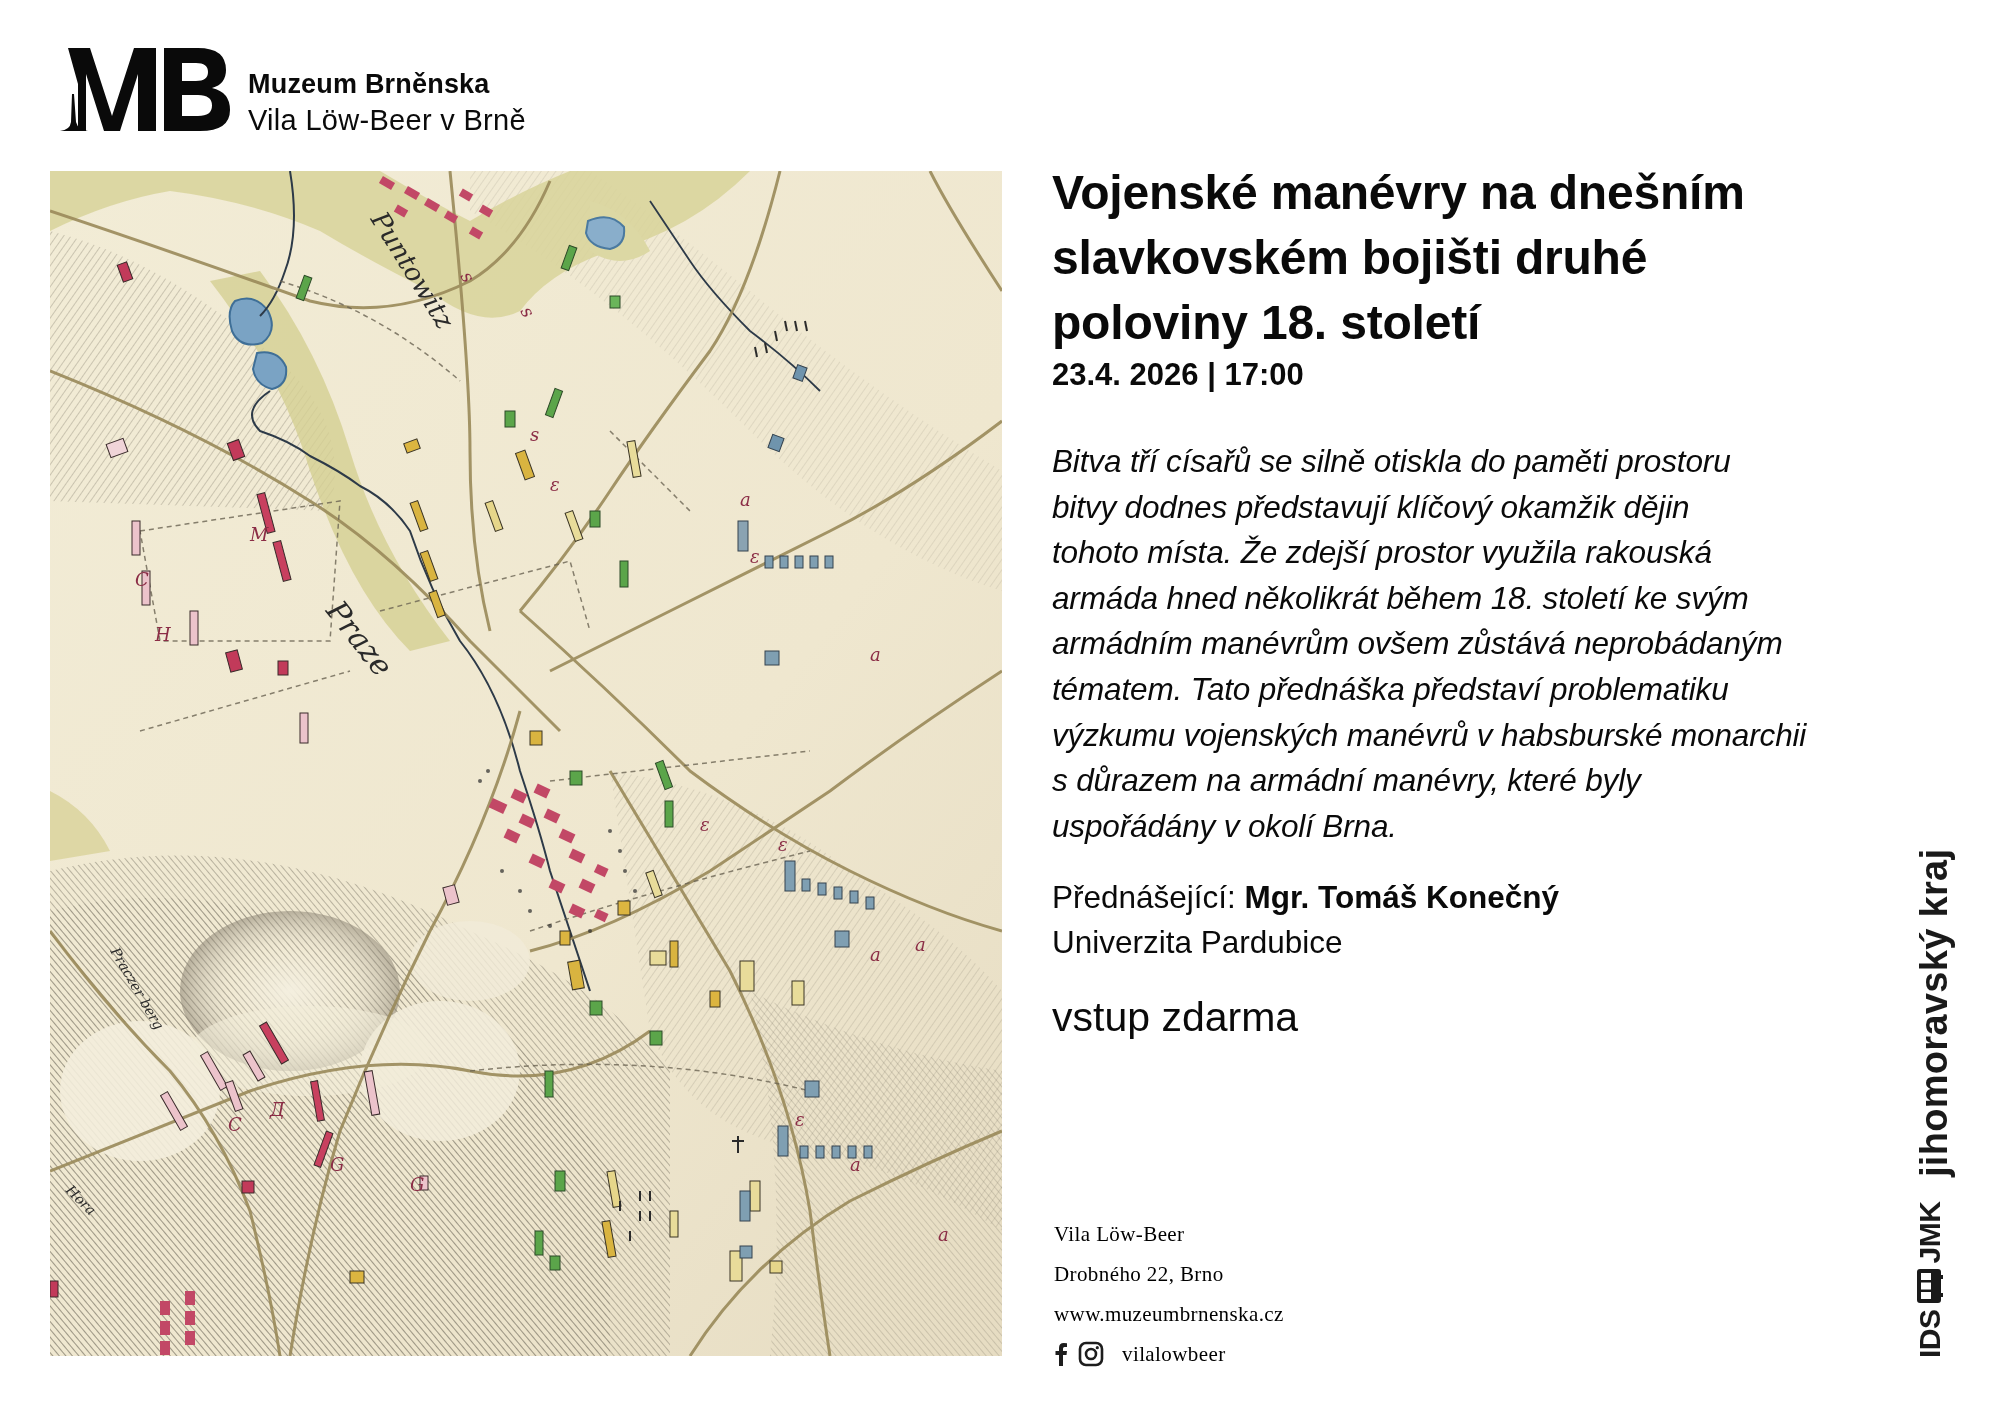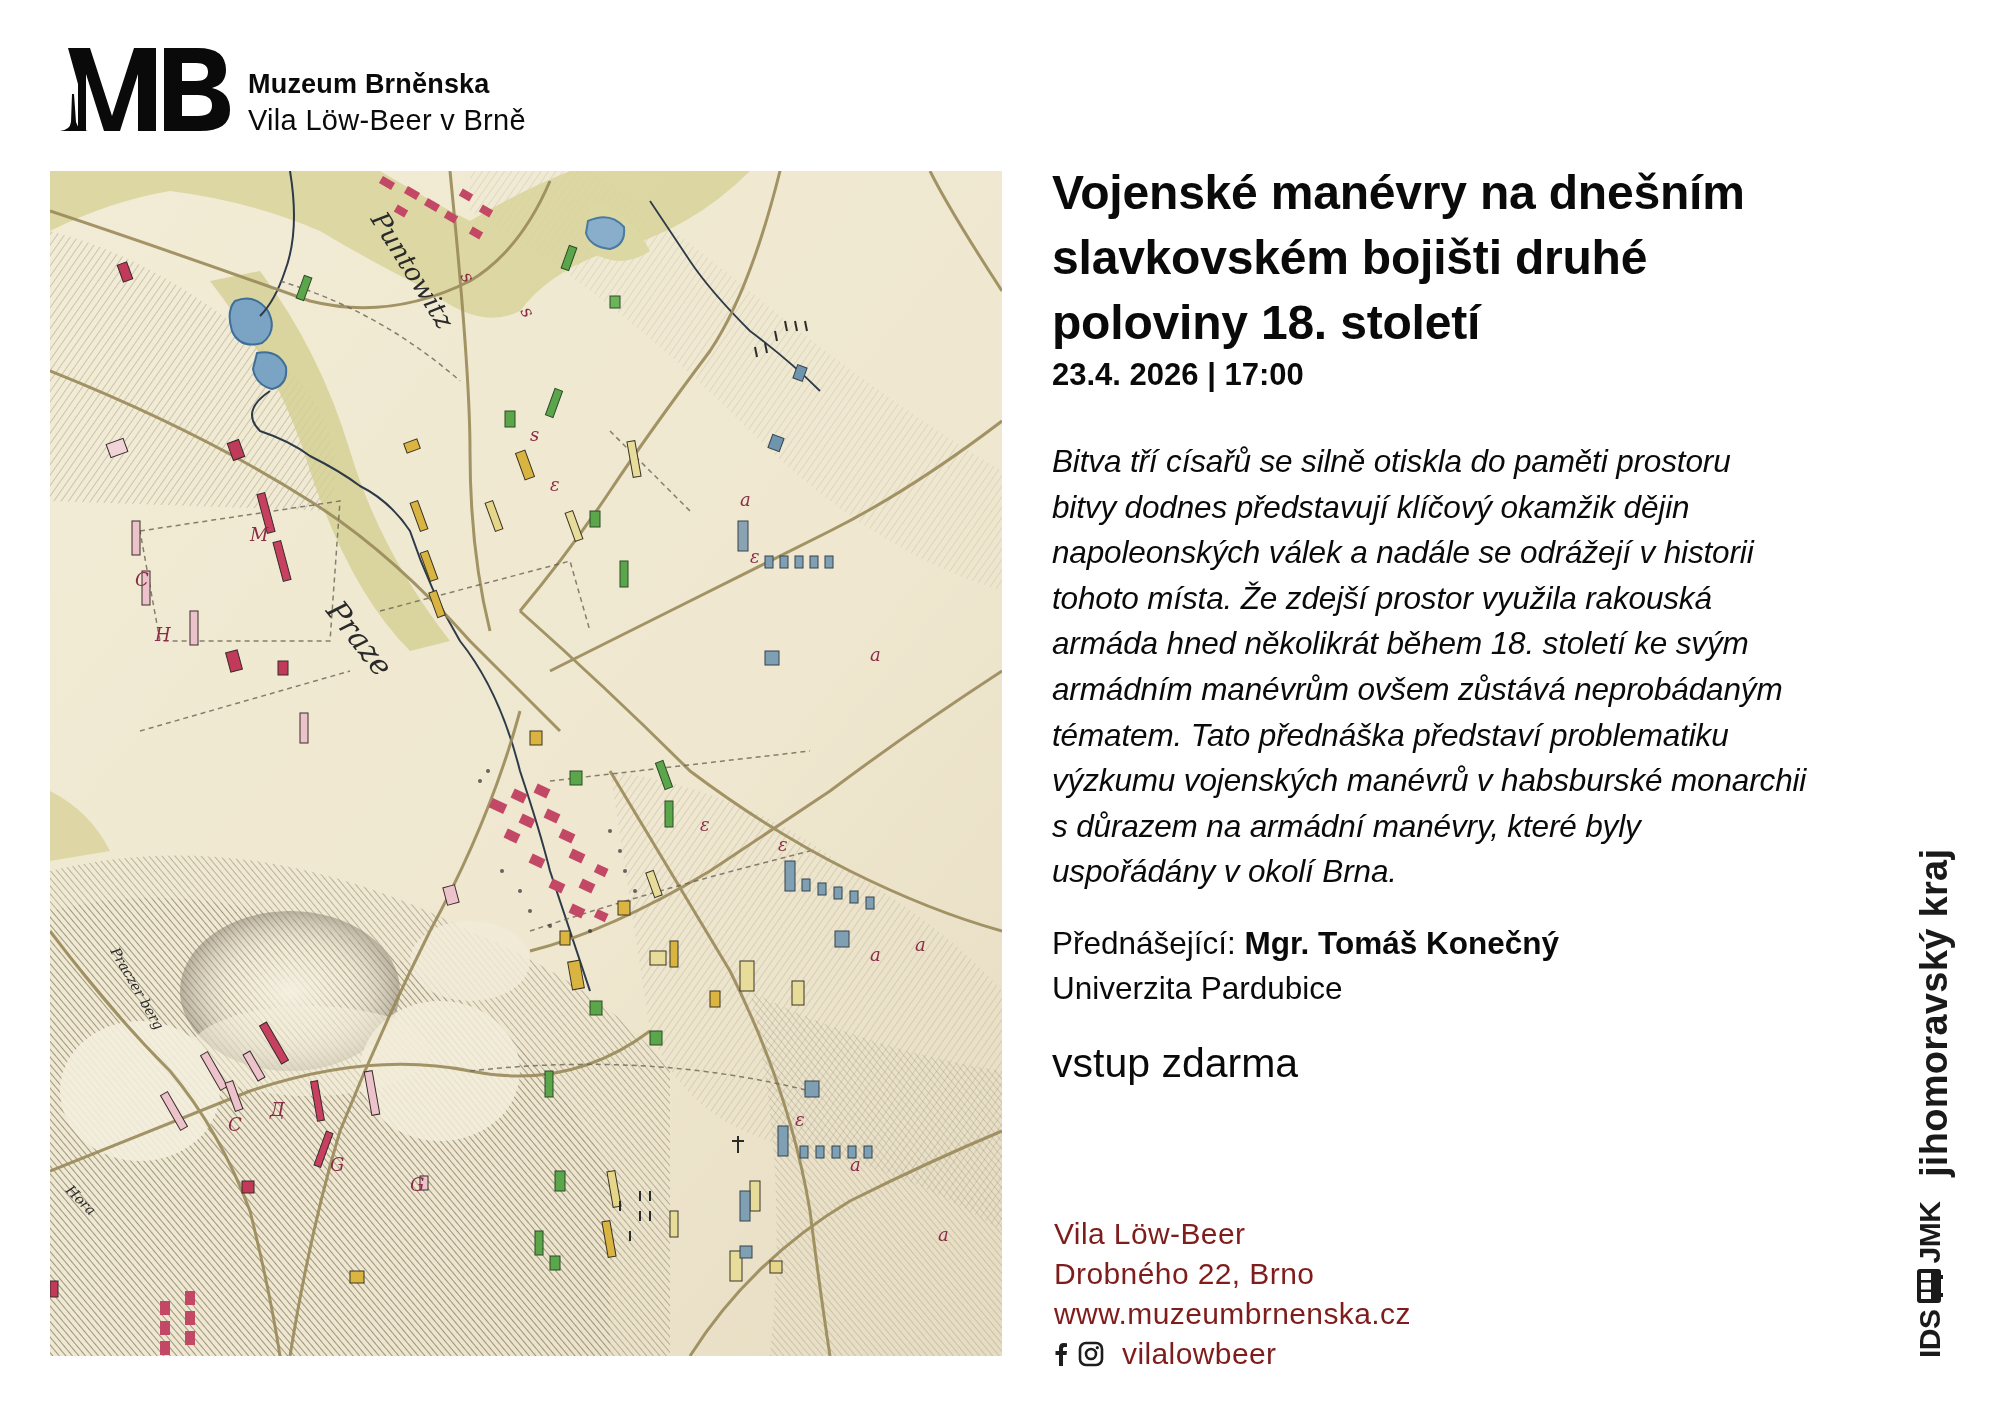--- a/index.html
+++ b/index.html
@@ -19,22 +19,22 @@
     
     .content { position: absolute; left: 1052px; top: 160px; width: 840px; }
     .title { font-weight: 700; font-size: 48px; line-height: 65px; margin: 0; letter-spacing: -0.2px; }
     .date { font-weight: 700; font-size: 31px; line-height: 40px; }
     .body-text { font-size: 31.5px; line-height: 45.6px; margin-top: 44px; letter-spacing: -0.15px; font-style: italic; }
     .body-text span { display: block; white-space: nowrap; }
     .lecturer { font-size: 31.5px; line-height: 45px; margin-top: 26px; }
     .lecturer b { font-weight: 700; }
     .entry { font-size: 41px; line-height: 45px; margin-top: 30px; }
 
-    .venue { position: absolute; left: 1054px; top: 1214px; font-family: Liberation Sans, sans-serif;
-             font-size: 30px; line-height: 40px; color: #7f1d1d; letter-spacing: 0.4px; }
+    .venue { position: absolute; left: 1054px; top: 1214px; font-family: Liberation Serif, serif;
+             font-size: 21px; line-height: 40px; color: #000000; letter-spacing: 0.4px; }
     .venue .row { white-space: nowrap; }
     .social { display: flex; align-items: center; gap: 10px; }
     .social svg { display: block; }
 
     
     .vert { position: absolute; transform-origin: left top; transform: rotate(-90deg); white-space: nowrap; }
     .jmk { left: 1915px; top: 1177px; font-weight: 700; font-size: 38px; line-height: 38px; letter-spacing: 0.3px; color: #1a1a1a; }
     .ids { left: 1915px; top: 1358px; display: flex; align-items: center; gap: 3px; font-weight: 700; font-size: 30px; line-height: 30px; color: #1a1a1a; letter-spacing: -0.5px; }
     .ids .tram { width: 40px; height: 28px; }
   </style>
@@ -339,21 +339,20 @@
 <div class="content">
   <h1 class="title">
     <span style="display:block">Vojenské manévry na dnešním</span>
     <span style="display:block">slavkovském bojišti druhé</span>
     <span style="display:block">poloviny 18. století</span>
   </h1>
   <div class="date">23.4. 2026 | 17:00</div>
   <div class="body-text">
     <span>Bitva tří císařů se silně otiskla do paměti prostoru</span>
     <span>bitvy dodnes představují klíčový okamžik dějin</span>
-    <span>napoleonských válek a nadále se odrážejí v historii</span>
     <span>tohoto místa. Že zdejší prostor využila rakouská</span>
     <span>armáda hned několikrát během 18. století ke svým</span>
     <span>armádním manévrům ovšem zůstává neprobádaným</span>
     <span>tématem. Tato přednáška představí problematiku</span>
     <span>výzkumu vojenských manévrů v habsburské monarchii</span>
     <span>s důrazem na armádní manévry, které byly</span>
     <span>uspořádány v okolí Brna.</span>
   </div>
   <div class="lecturer">
     <div>

